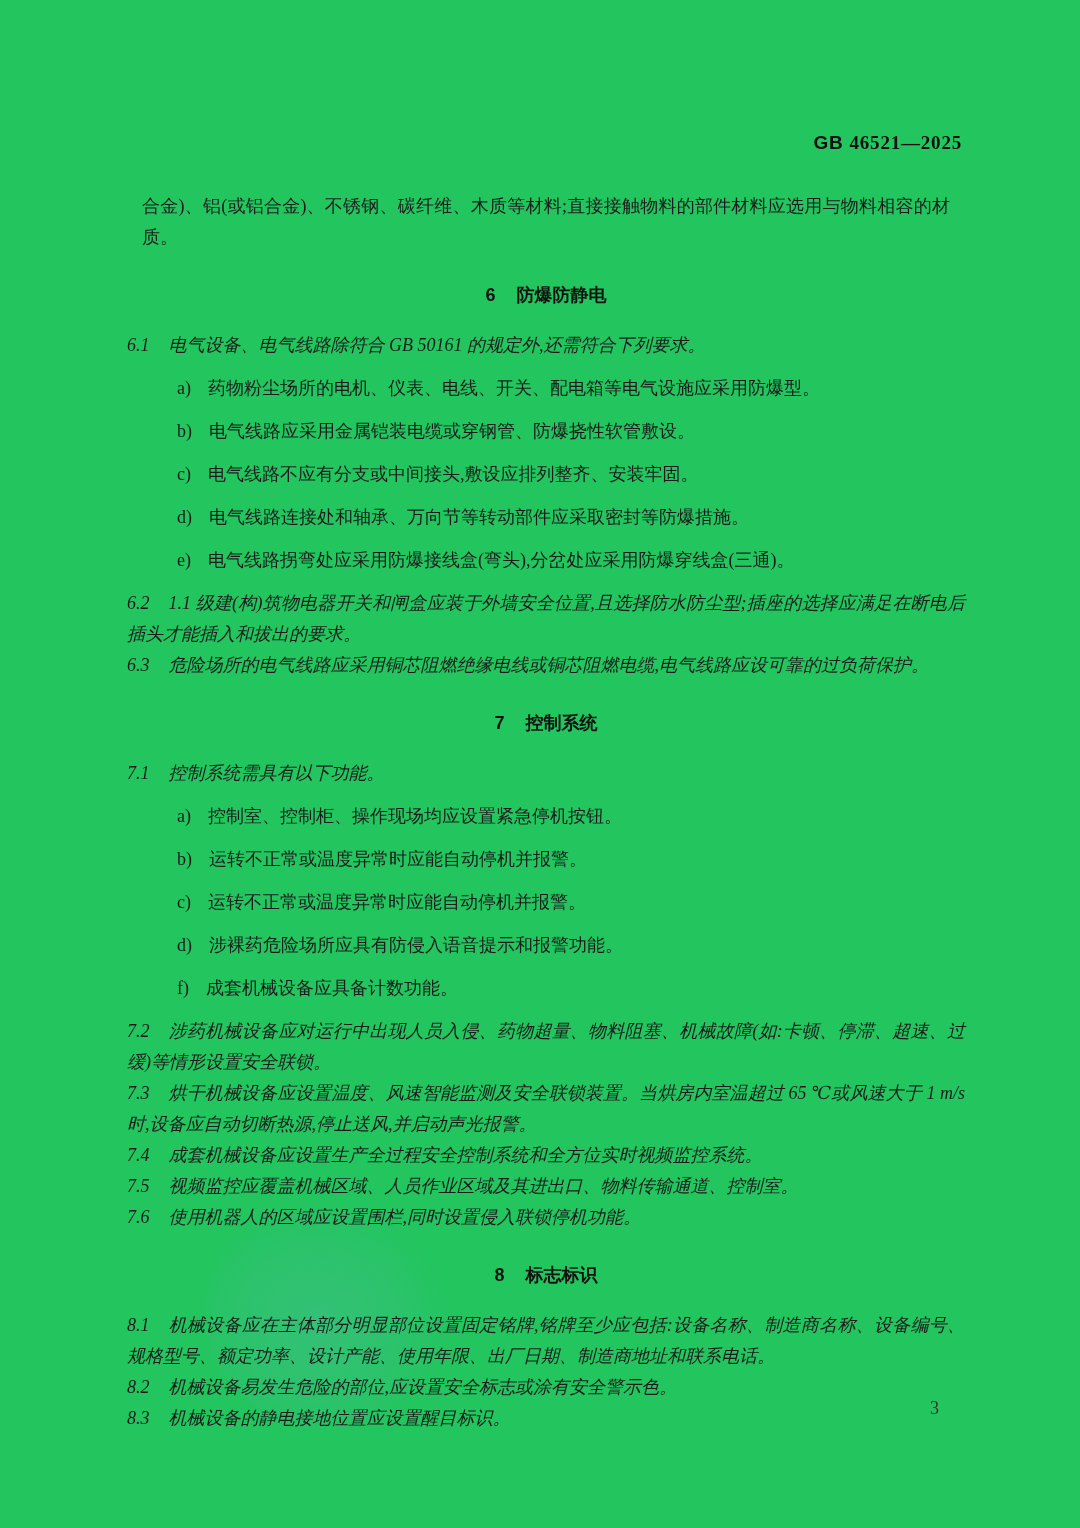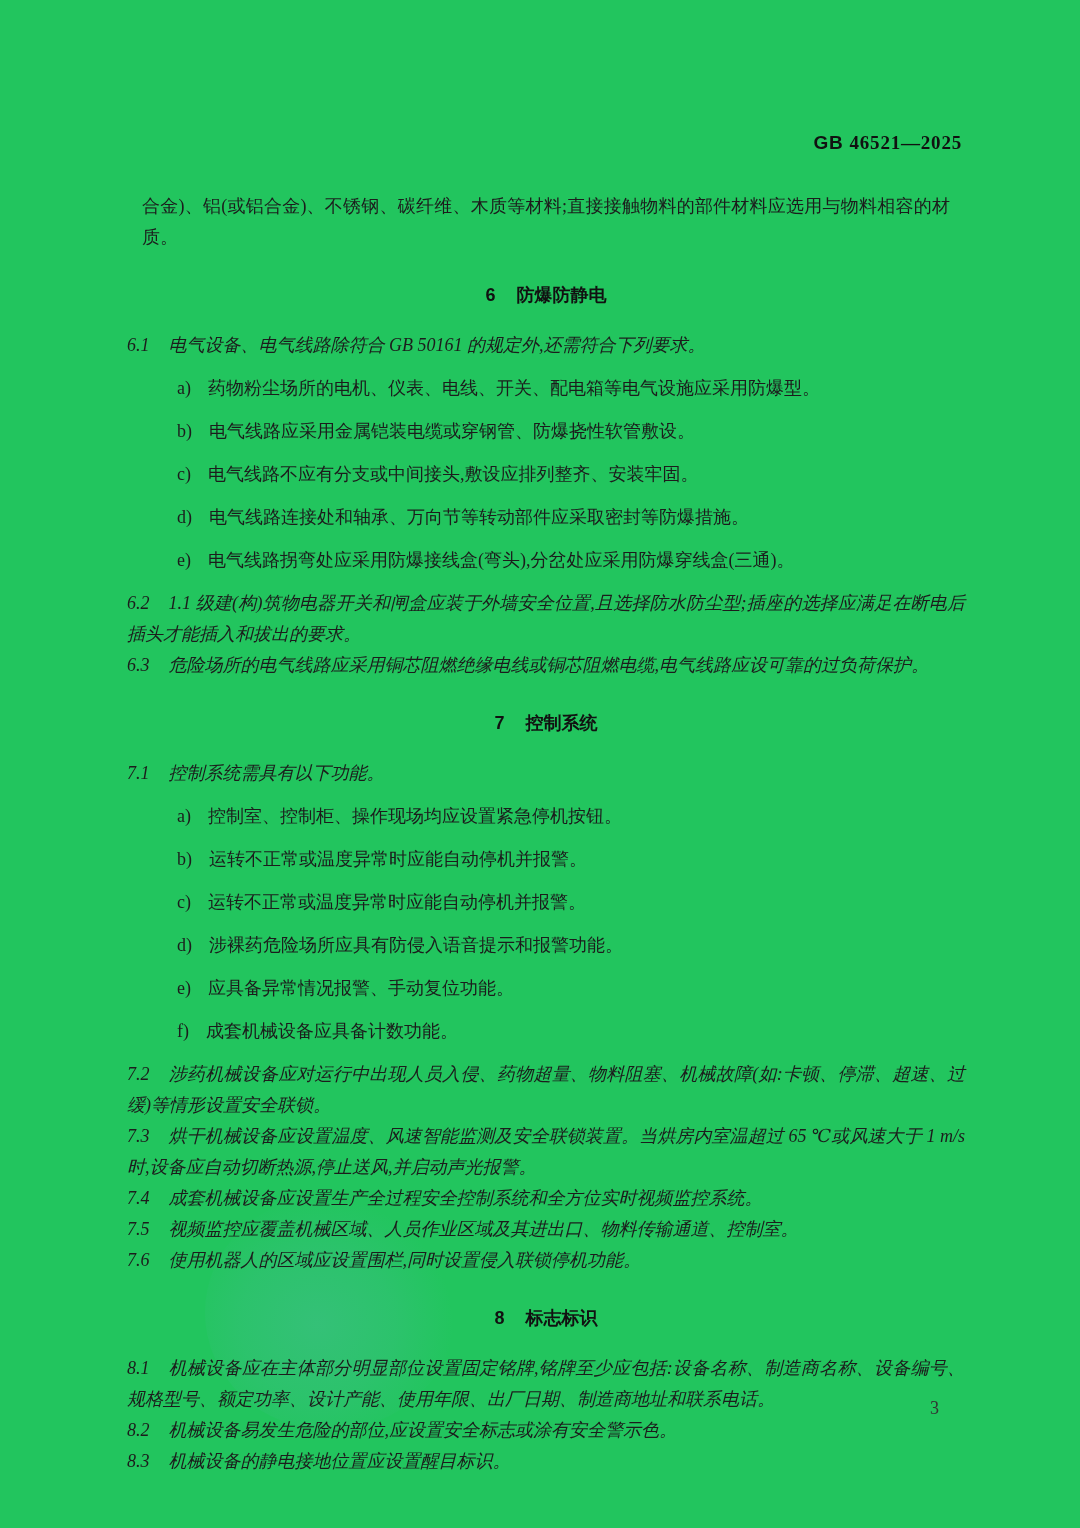--- a/index.html
+++ b/index.html
@@ -98,21 +98,20 @@
       <p class="item"><span class="ilabel">d)</span><span class="itext">电气线路连接处和轴承、万向节等转动部件应采取密封等防爆措施。</span></p>
       <p class="item"><span class="ilabel">e)</span><span class="itext">电气线路拐弯处应采用防爆接线盒(弯头),分岔处应采用防爆穿线盒(三通)。</span></p>
       <p class="clause"><span class="cnum">6.2</span><span class="ctext">1.1 级建(构)筑物电器开关和闸盒应装于外墙安全位置,且选择防水防尘型;插座的选择应满足在断电后插头才能插入和拔出的要求。</span></p>
       <p class="clause"><span class="cnum">6.3</span><span class="ctext">危险场所的电气线路应采用铜芯阻燃绝缘电线或铜芯阻燃电缆,电气线路应设可靠的过负荷保护。</span></p>
       <h2 class="heading"><span class="num">7</span><span class="title">控制系统</span></h2>
       <p class="clause"><span class="cnum">7.1</span><span class="ctext">控制系统需具有以下功能。</span></p>
       <p class="item"><span class="ilabel">a)</span><span class="itext">控制室、控制柜、操作现场均应设置紧急停机按钮。</span></p>
       <p class="item"><span class="ilabel">b)</span><span class="itext">运转不正常或温度异常时应能自动停机并报警。</span></p>
       <p class="item"><span class="ilabel">c)</span><span class="itext">运转不正常或温度异常时应能自动停机并报警。</span></p>
       <p class="item"><span class="ilabel">d)</span><span class="itext">涉裸药危险场所应具有防侵入语音提示和报警功能。</span></p>
-      <p class="item"><span class="ilabel">e)</span><span class="itext">应具备异常情况报警、手动复位功能。</span></p>
       <p class="item"><span class="ilabel">f)</span><span class="itext">成套机械设备应具备计数功能。</span></p>
       <p class="clause"><span class="cnum">7.2</span><span class="ctext">涉药机械设备应对运行中出现人员入侵、药物超量、物料阻塞、机械故障(如:卡顿、停滞、超速、过缓)等情形设置安全联锁。</span></p>
       <p class="clause"><span class="cnum">7.3</span><span class="ctext">烘干机械设备应设置温度、风速智能监测及安全联锁装置。当烘房内室温超过 65 ℃或风速大于 1 m/s 时,设备应自动切断热源,停止送风,并启动声光报警。</span></p>
       <p class="clause"><span class="cnum">7.4</span><span class="ctext">成套机械设备应设置生产全过程安全控制系统和全方位实时视频监控系统。</span></p>
       <p class="clause"><span class="cnum">7.5</span><span class="ctext">视频监控应覆盖机械区域、人员作业区域及其进出口、物料传输通道、控制室。</span></p>
       <p class="clause"><span class="cnum">7.6</span><span class="ctext">使用机器人的区域应设置围栏,同时设置侵入联锁停机功能。</span></p>
       <h2 class="heading"><span class="num">8</span><span class="title">标志标识</span></h2>
       <p class="clause"><span class="cnum">8.1</span><span class="ctext">机械设备应在主体部分明显部位设置固定铭牌,铭牌至少应包括:设备名称、制造商名称、设备编号、规格型号、额定功率、设计产能、使用年限、出厂日期、制造商地址和联系电话。</span></p>
       <p class="clause"><span class="cnum">8.2</span><span class="ctext">机械设备易发生危险的部位,应设置安全标志或涂有安全警示色。</span></p>
       <p class="clause"><span class="cnum">8.3</span><span class="ctext">机械设备的静电接地位置应设置醒目标识。</span></p>

